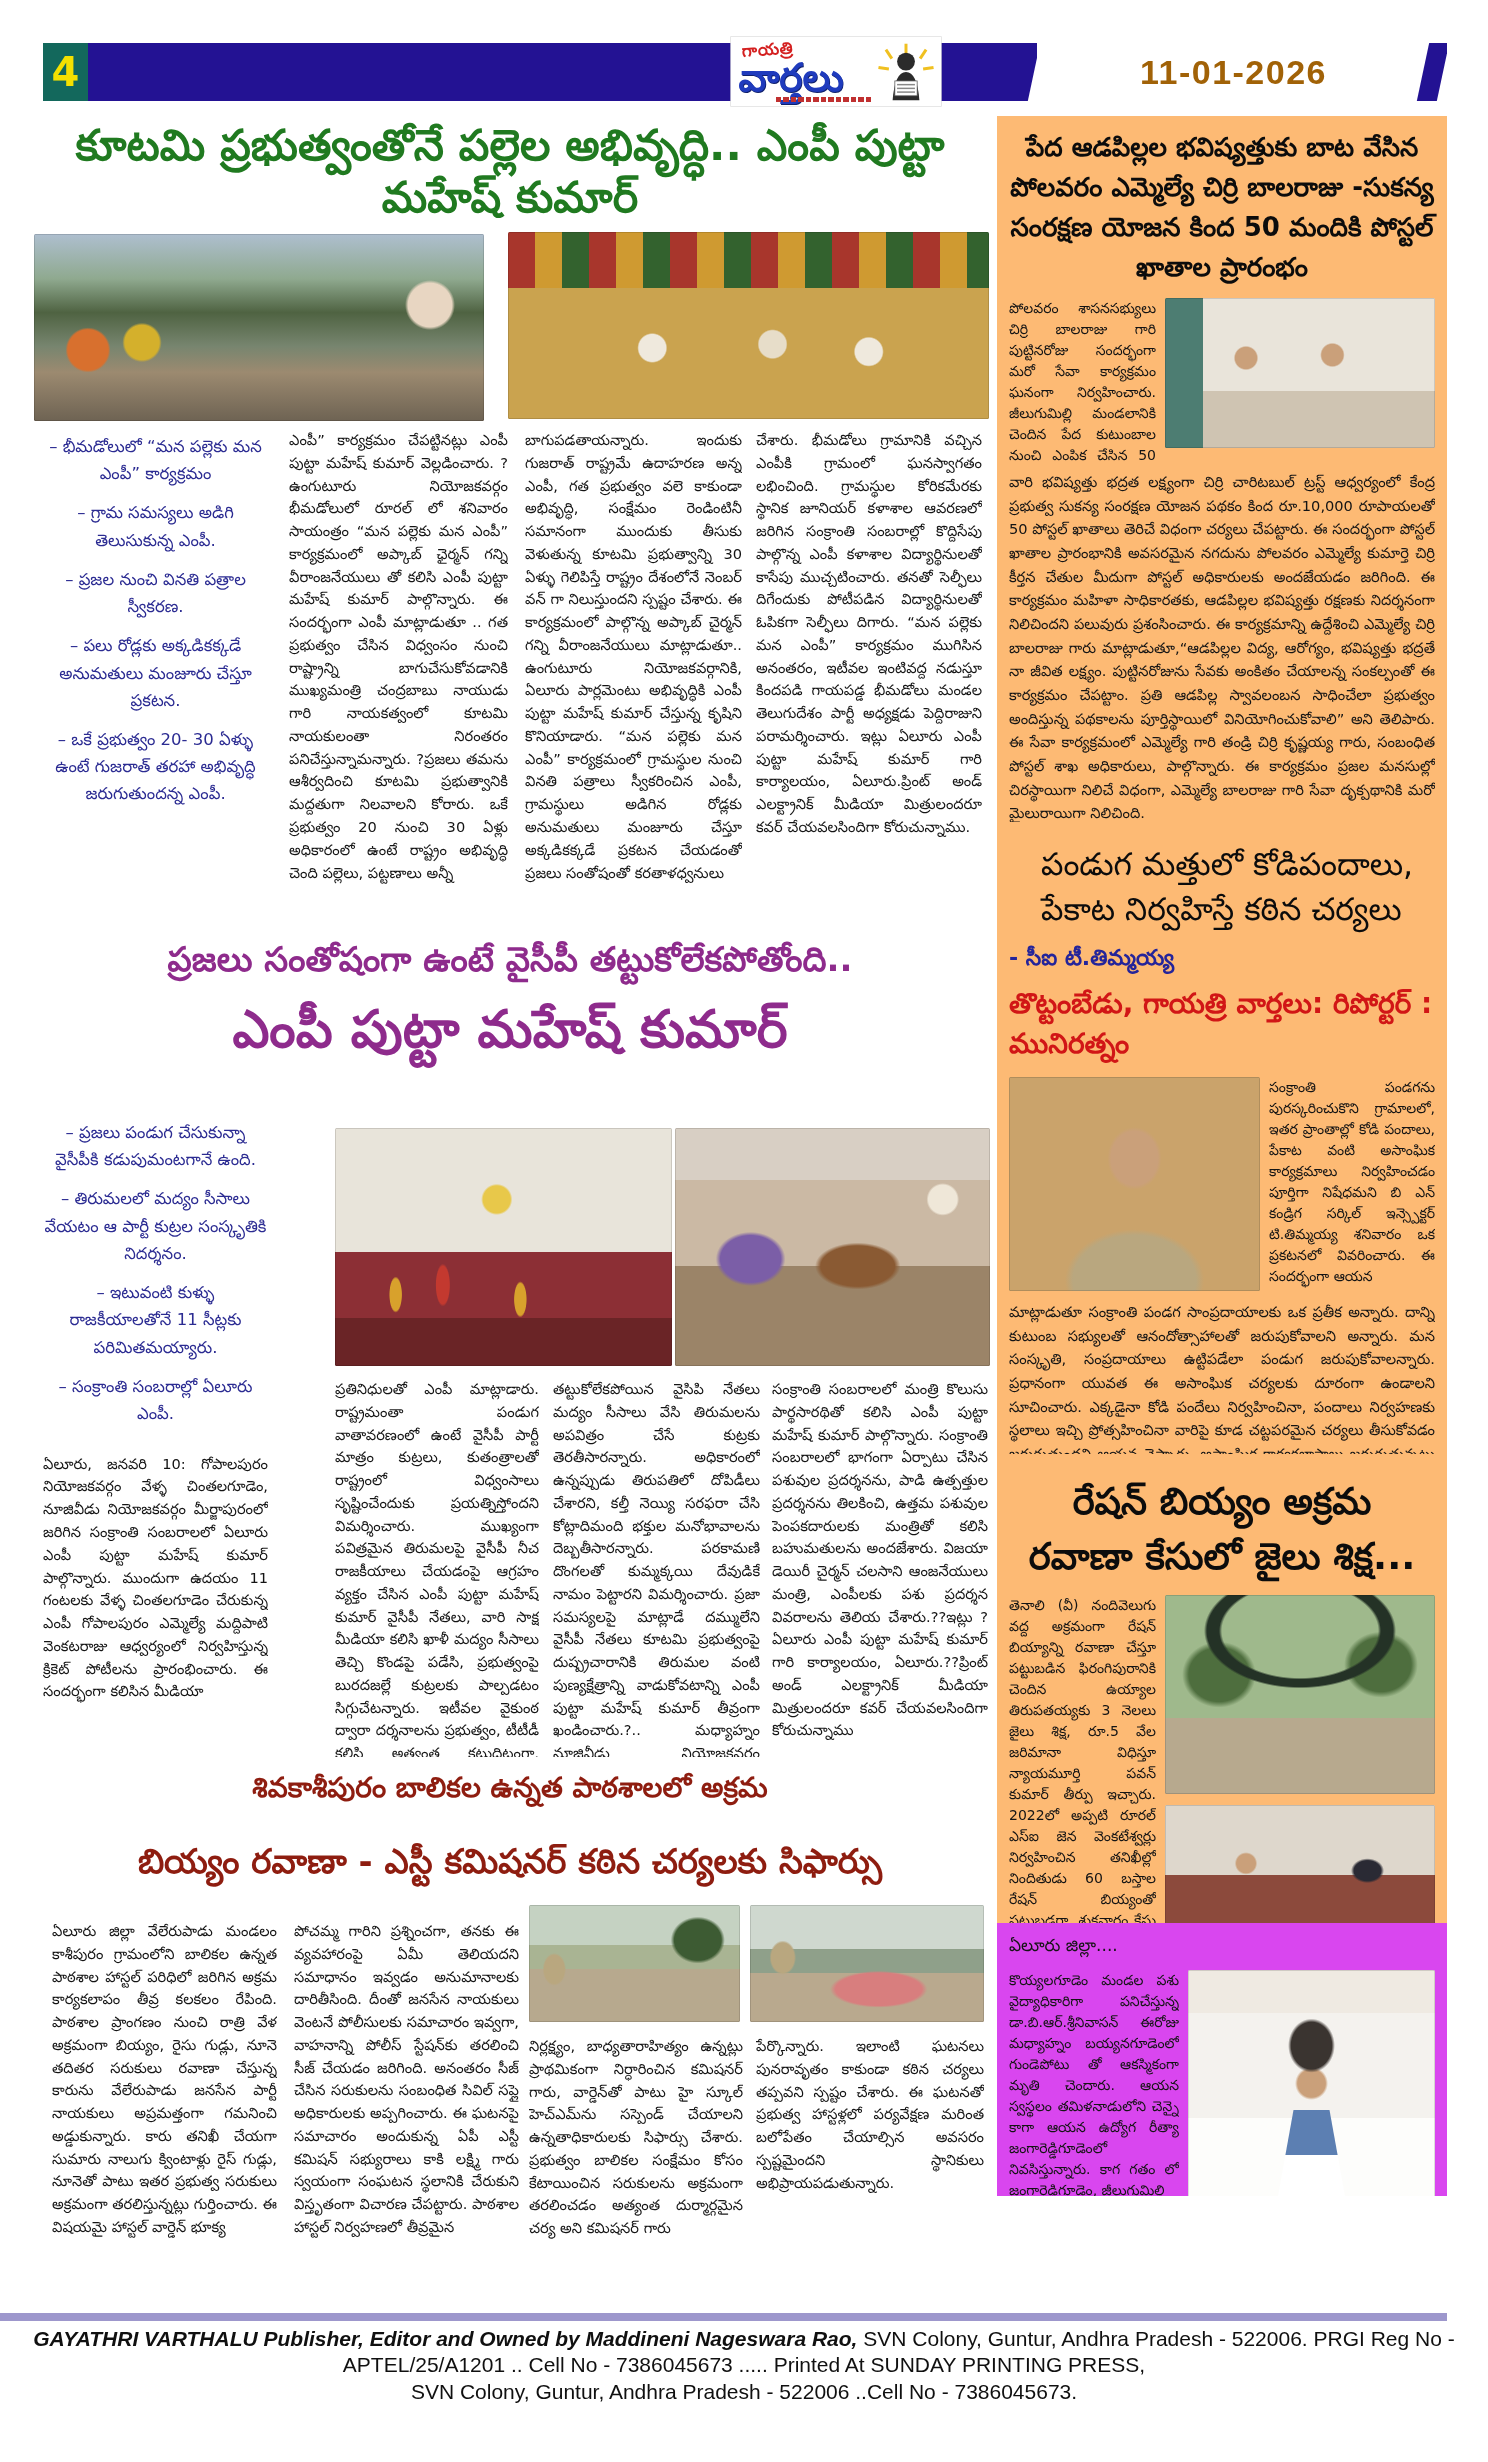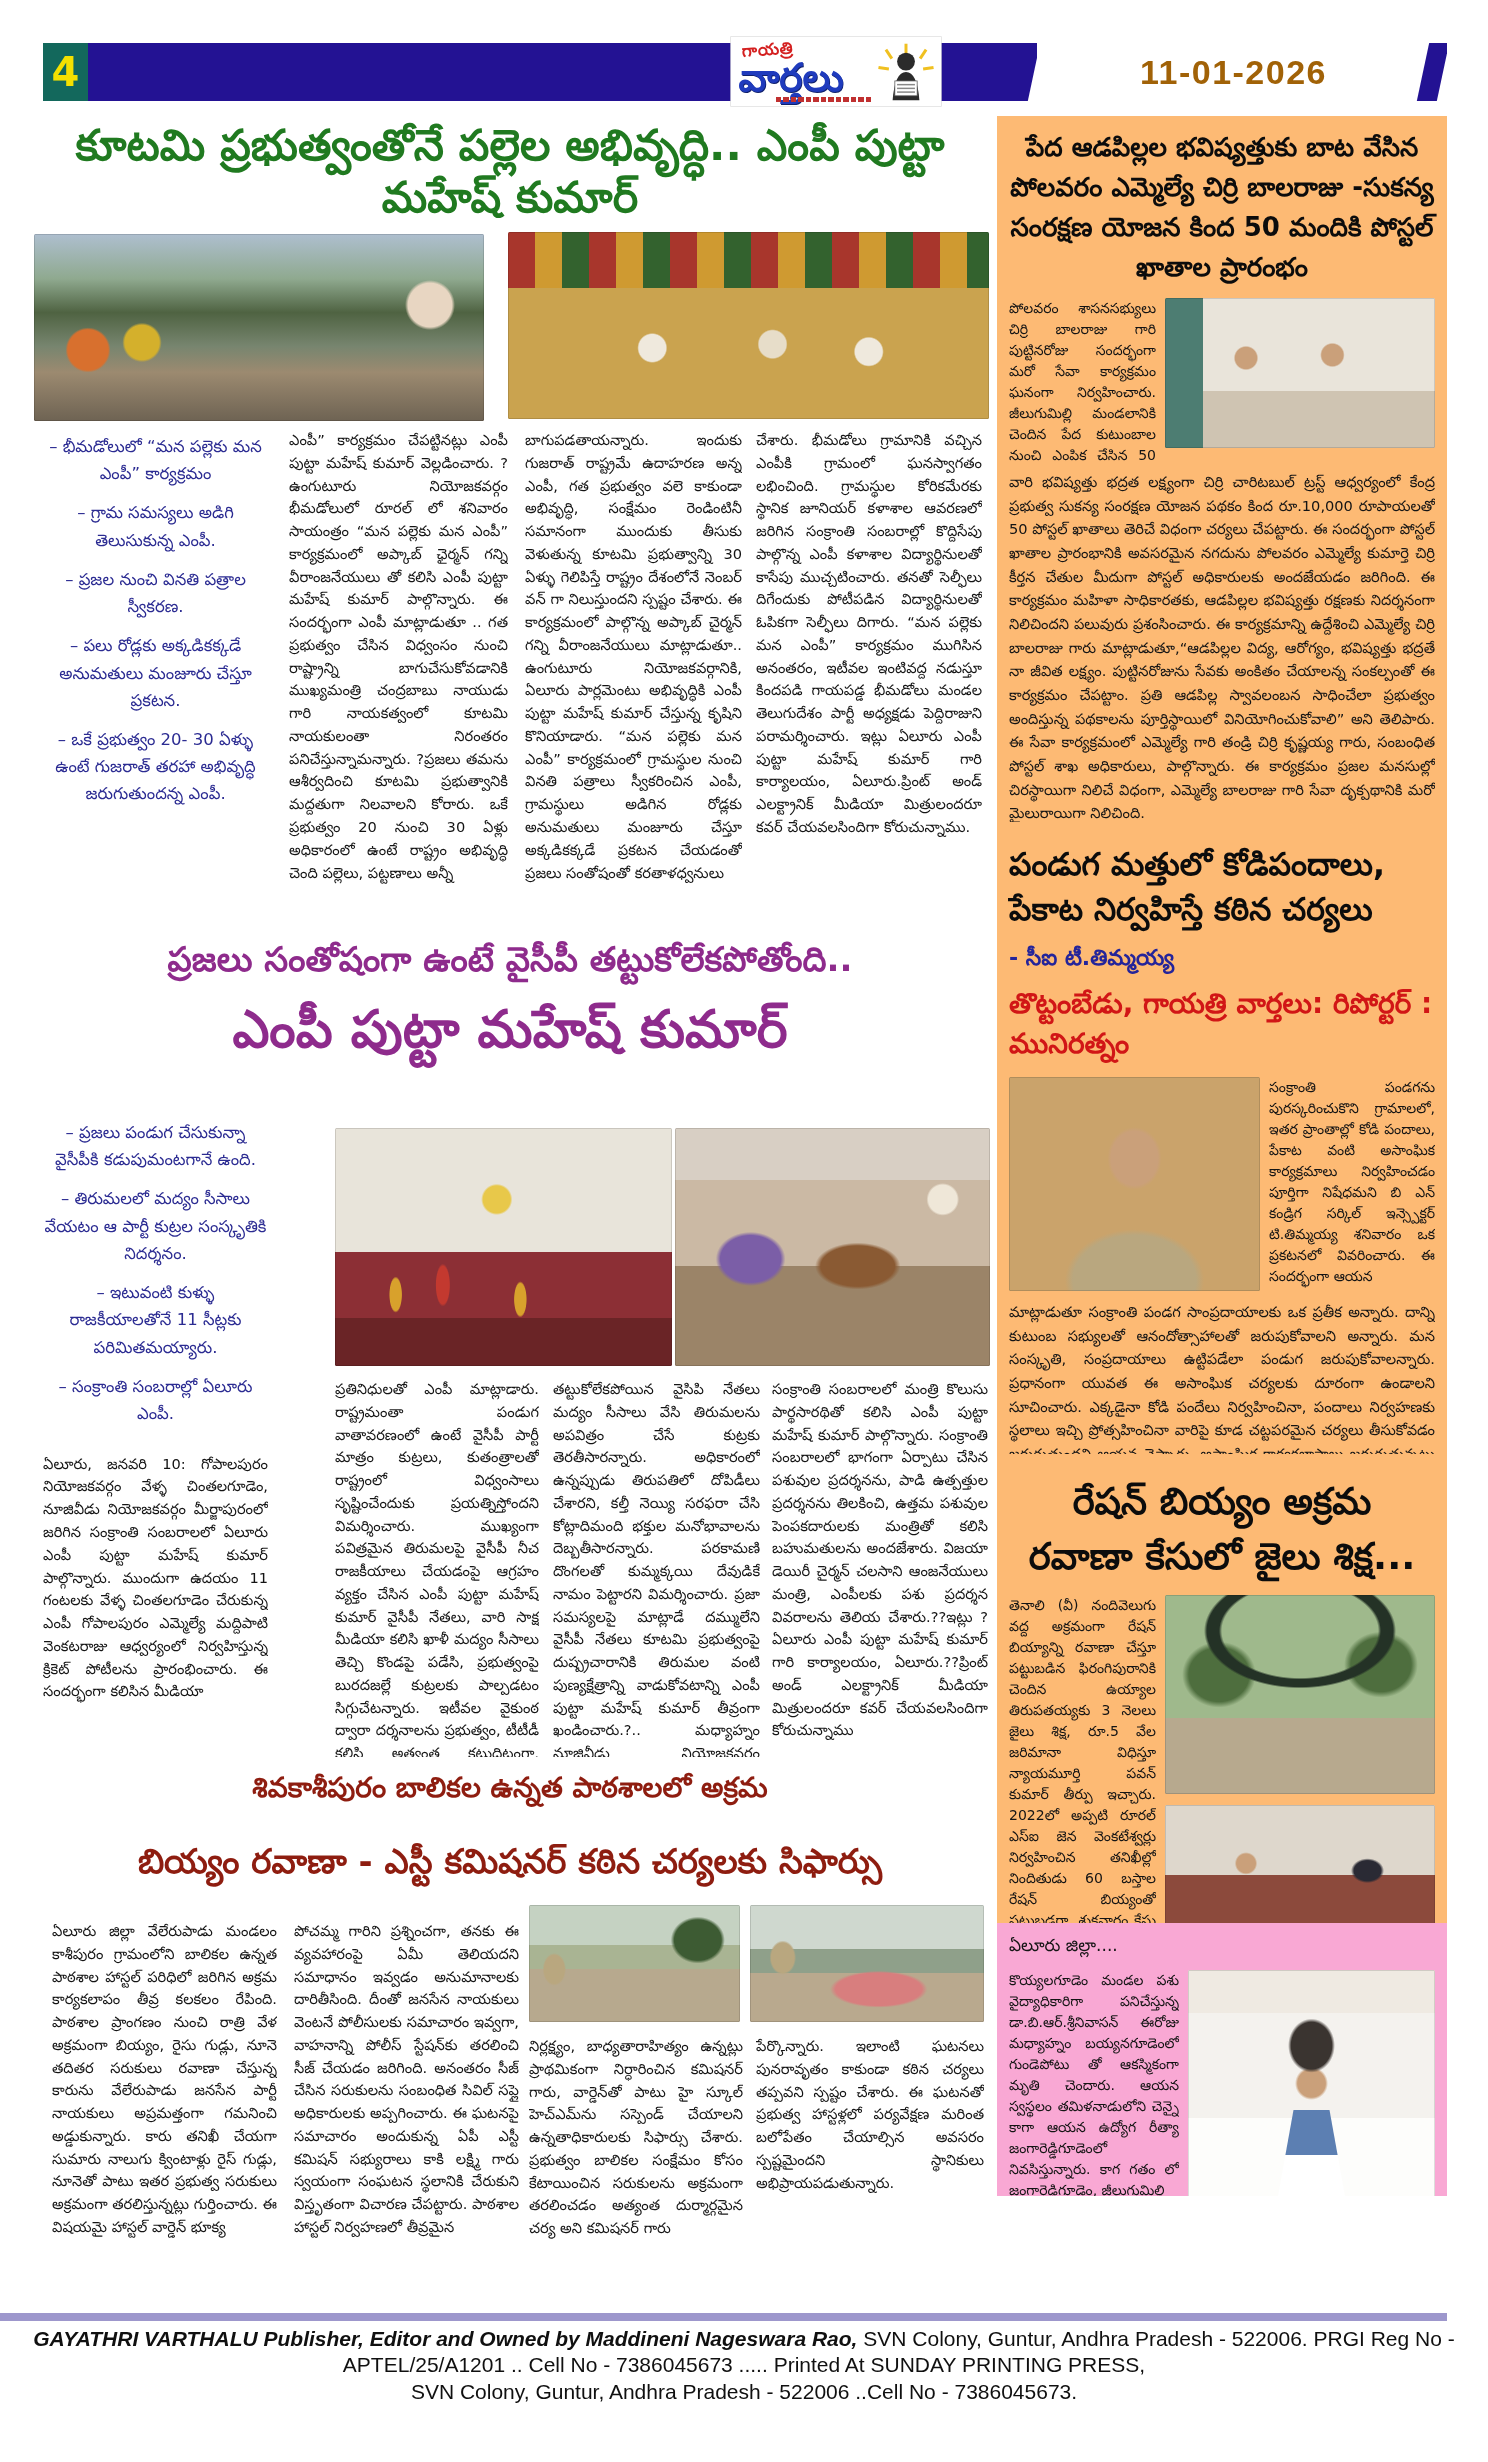--- a/index.html
+++ b/index.html
@@ -102,26 +102,26 @@
     radial-gradient(45px 52px at 50% 28%, #3a3430 0 45%, transparent 52%),
     radial-gradient(33px 33px at 50% 42%, #caa07a 0 42%, transparent 50%),
     linear-gradient(180deg,#efeae2 0 16%,#f4f2ee 16% 55%,#fdfdfb 55% 100%),
     linear-gradient(180deg,#eef 0 0);}
   .ph-k::after{content:"";position:absolute;left:50%;top:52%;width:90px;height:150px;transform:translateX(-50%);
     background:linear-gradient(180deg,#5c7fb2 0 30%,#ffffff 30% 100%);
     clip-path:polygon(30% 0,70% 0,100% 100%,0 100%);}
   
   .sidebar{left:997px;top:116px;width:450px;}
   .sb-lav{background:#fdba74;height:1807px;overflow:hidden;padding:10.5px 12px;box-sizing:border-box;}
-  .sb-cream{background:#f9a8d4;height:273px;overflow:hidden;padding:9px 12px;box-sizing:border-box;}
+  .sb-cream{background:#d946ef;height:273px;overflow:hidden;padding:9px 12px;box-sizing:border-box;}
   .sb-h1{font-size:26px;font-weight:bold;color:#0c0c0c;text-align:center;line-height:1.55;}
   .sb-row{display:flex;gap:9px;margin-top:10.5px;}
   .sb-text{font-size:14px;line-height:1.5;text-align:justify;color:#141414;overflow:hidden;}
   .sb-body{font-size:14.6px;line-height:1.62;text-align:justify;color:#141414;overflow:hidden;margin-top:9px;}
-  .sb-h2{font-size:31.5px;font-weight:bold;color:#0c0c0c;line-height:1.45;margin-top:19.5px;}
+  .sb-h2{font-size:31.5px;font-weight:normal;color:#0c0c0c;line-height:1.45;margin-top:19.5px;margin-left:32px;}
   .sb-byline{color:#24249a;font-size:22px;font-weight:bold;margin-top:12px;}
   .sb-dateline{color:#d11616;font-size:28px;font-weight:bold;margin-top:10.5px;}
   .sb-h3{font-size:37px;font-weight:bold;color:#0c0c0c;text-align:center;line-height:1.5;margin-top:19.5px;}
   .sb-lead{font-size:17px;color:#141414;margin-top:3px;}
   .sb-center{font-size:14.6px;line-height:1.6;text-align:center;color:#141414;margin-top:6px;}
   .sbph{position:relative;flex:none;border-radius:1.5px;box-shadow:inset 0 0 0 0.7px rgba(0,0,0,.18);}
   .phcol{display:flex;flex-direction:column;gap:10.5px;flex:none;}
   
   .sep-bar{left:0;top:2313px;width:1447px;height:8.2px;background:#9d97cc;}
   .footer{left:0;top:2326px;width:1488px;text-align:center;color:#101010;

